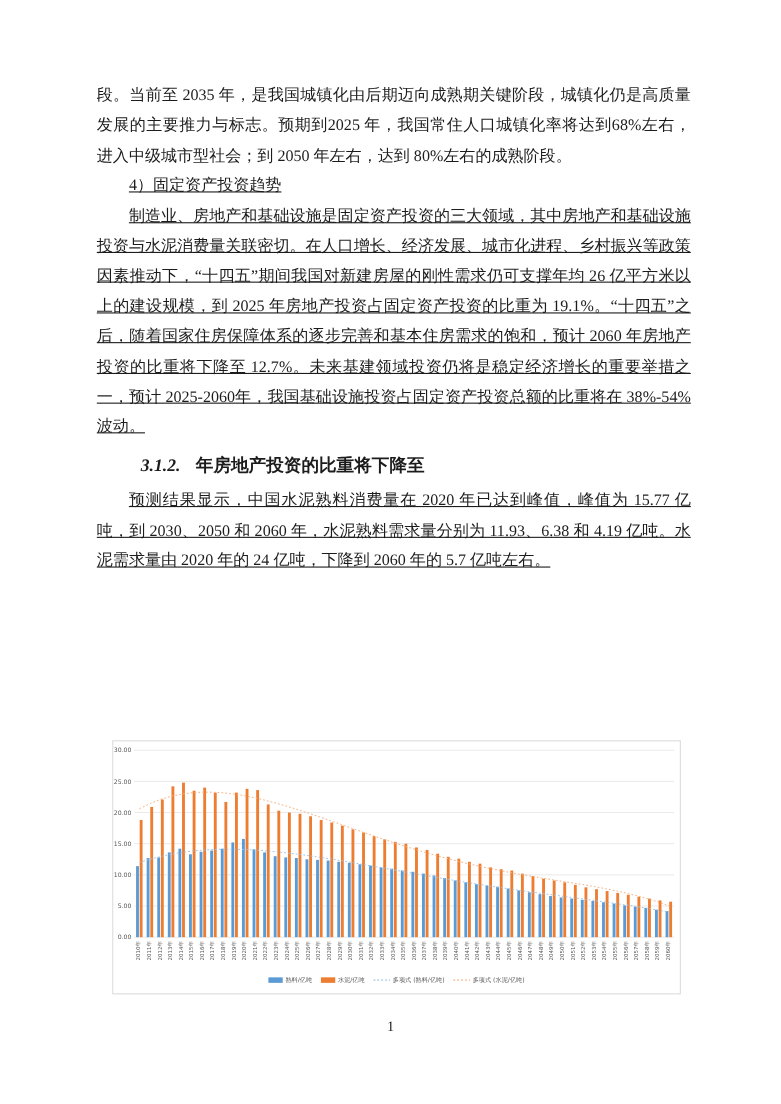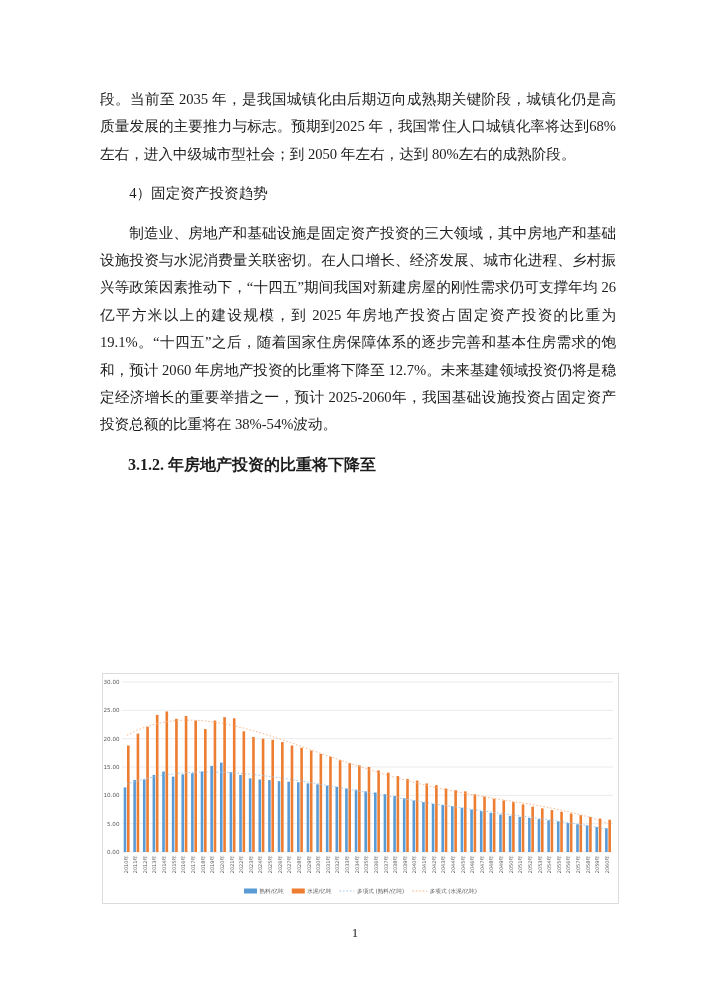--- a/index.html
+++ b/index.html
@@ -5,28 +5,28 @@
   html,body{margin:0;padding:0;}
   body{
     width:710px;height:1004px;position:relative;background:#ffffff;
     font-family:"Liberation Serif","DejaVu Serif",serif;color:#1c1c1c;
     overflow:hidden;
   }
   .text-block{
     position:absolute;left:88px;top:74px;width:540px;
     font-size:14.6px;line-height:27.4px;text-align:justify;
   }
-  .text-block p{margin:12px;}
-  .indent{text-indent:2em;}
+  .text-block p{margin:0;}
+  .indent{text-indent:2em;text-decoration:underline;}
   .section-heading{
     margin:7px 0 5px 0 !important;
     padding-left:40px;font-weight:bold;font-size:16px;text-indent:0;
     font-family:"Liberation Serif","DejaVu Serif",serif;
   }
-  .section-heading .h-num{margin-right:4px;}
+  .section-heading .h-num{margin-right:14px;font-style:italic;}
   .chart-frame{
     position:absolute;left:102px;top:673px;width:517px;height:231px;
     border:1px solid #dcdcdc;background:#ffffff;box-sizing:border-box;
   }
   .page-number{
     position:absolute;left:0;top:925px;width:710px;text-align:center;
     font-size:13px;color:#1c1c1c;
   }
   svg text{font-family:"DejaVu Sans","Liberation Sans",sans-serif;}
 </style>
@@ -35,20 +35,21 @@
 
 <main>
 
   <div class="text-block">
     <p>段。当前至 2035 年，是我国城镇化由后期迈向成熟期关键阶段，城镇化仍是高质量发展的主要推力与标志。预期到2025 年，我国常住人口城镇化率将达到68%左右，进入中级城市型社会；到 2050 年左右，达到 80%左右的成熟阶段。</p>
     <p class="indent">4）固定资产投资趋势</p>
     <p class="indent">制造业、房地产和基础设施是固定资产投资的三大领域，其中房地产和基础设施投资与水泥消费量关联密切。在人口增长、经济发展、城市化进程、乡村振兴等政策因素推动下，“十四五”期间我国对新建房屋的刚性需求仍可支撑年均 26 亿平方米以上的建设规模，到 2025 年房地产投资占固定资产投资的比重为 19.1%。“十四五”之后，随着国家住房保障体系的逐步完善和基本住房需求的饱和，预计 2060 年房地产投资的比重将下降至 12.7%。未来基建领域投资仍将是稳定经济增长的重要举措之一，预计 2025-2060年，我国基础设施投资占固定资产投资总额的比重将在 38%-54%波动。</p>
     <p class="section-heading">
       <span class="h-num">3.1.2.</span><span>年房地产投资的比重将下降至</span>
     </p>
+    <p class="indent">预测结果显示，中国水泥熟料消费量在 2020 年已达到峰值，峰值为 15.77 亿吨，到 2030、2050 和 2060 年，水泥熟料需求量分别为 11.93、6.38 和 4.19 亿吨。水泥需求量由 2020 年的 24 亿吨，下降到 2060 年的 5.7 亿吨左右。</p>
   </div>
 
   <div class="chart-frame" id="chart"><svg width="515" height="229">
         <line x1="19" y1="178" x2="510" y2="178" stroke="#e3e3e3" stroke-width="0.7"></line>
         <text x="16.5" y="180" font-size="5.6" fill="#595959" text-anchor="end">0.00</text>
         <line x1="19" y1="149.66666666666666" x2="510" y2="149.66666666666666" stroke="#e3e3e3" stroke-width="0.7"></line>
         <text x="16.5" y="151.66666666666666" font-size="5.6" fill="#595959" text-anchor="end">5.00</text>
         <line x1="19" y1="121.33333333333333" x2="510" y2="121.33333333333333" stroke="#e3e3e3" stroke-width="0.7"></line>
         <text x="16.5" y="123.33333333333333" font-size="5.6" fill="#595959" text-anchor="end">10.00</text>
         <line x1="19" y1="93" x2="510" y2="93" stroke="#e3e3e3" stroke-width="0.7"></line>

